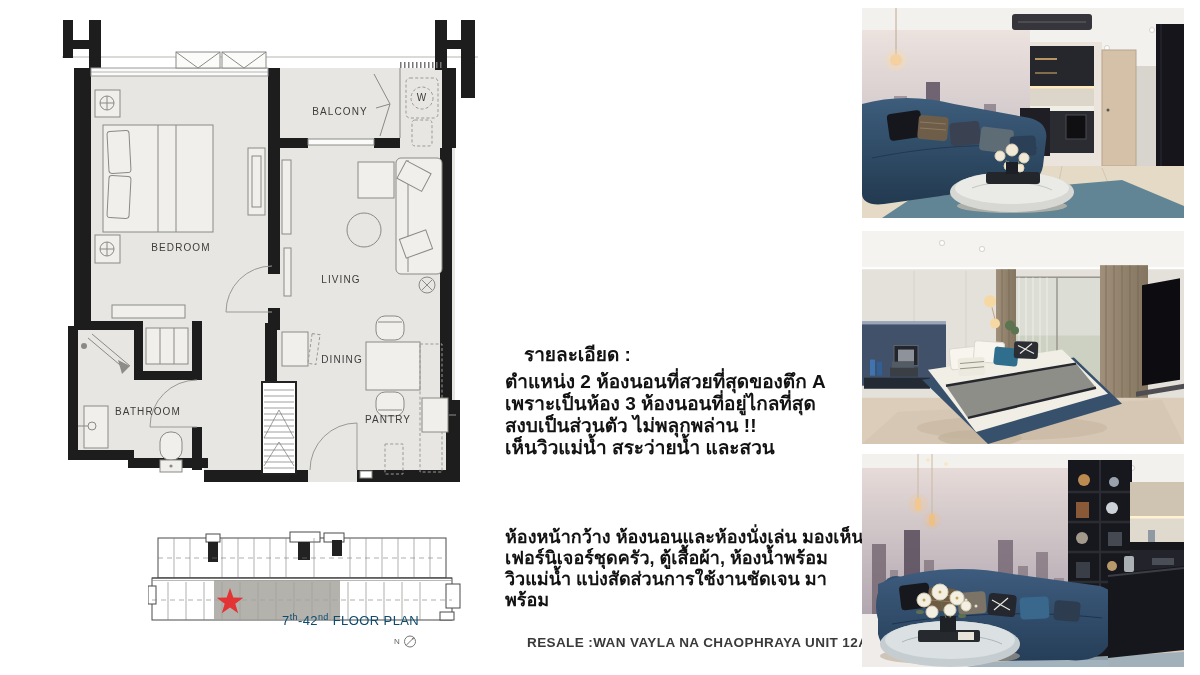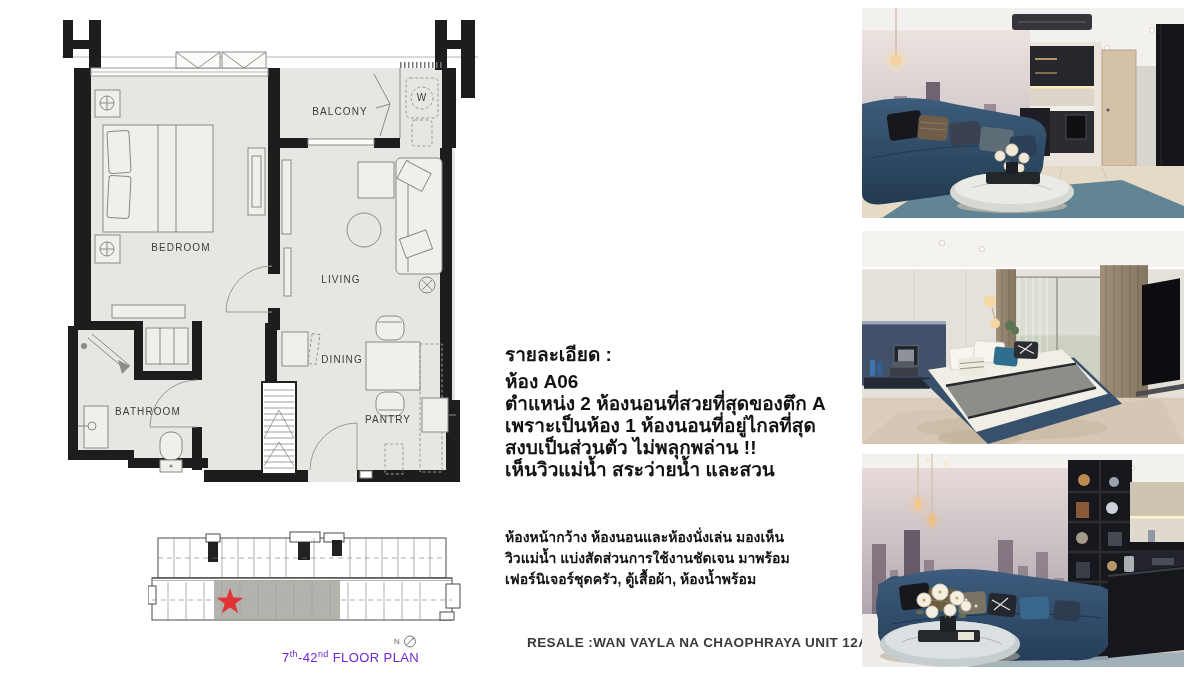--- a/index.html
+++ b/index.html
@@ -6,31 +6,31 @@
   html,body { background:#ffffff; }
   body { font-family:"Liberation Sans","DejaVu Sans",sans-serif; }
   #canvas {
     position:relative; width:1200px; height:675px; background:#ffffff;
     overflow:hidden;
   }
   
   .unit-plan { position:absolute; left:58px; top:8px; width:424px; height:512px; }
   .bldg-plan { position:absolute; left:148px; top:530px; width:315px; height:100px; }
   .plan-caption {
-    position:absolute; left:282px; top:649px; font-size:13px; color:#6d28d9;
+    position:absolute; left:282px; top:612px; font-size:13px; color:#0c4a6e;
     letter-spacing:.4px; white-space:nowrap;
   }
   .plan-caption sup { font-size:9px; }
   .north-badge { position:absolute; left:394px; top:634px; display:flex; align-items:center; gap:1px; }
   .north-badge .n { font-size:8px; color:#666; }
   
   .details { position:absolute; left:505px; width:365px; color:#121212; }
-  .details-heading { top:339px; font-size:19px; font-weight:700; }
+  .details-heading { top:339px; font-size:19px; font-weight:700;margin-left:19px; }
   .para1 { top:371px; font-size:19px; font-weight:700; line-height:22px; }
-  .para2 { top:527px; font-size:14px; font-weight:700; line-height:21px; }
+  .para2 { top:527px; font-size:18px; font-weight:700; line-height:21px; }
   .resale-footer {
     position:absolute; left:527px; top:635px; font-size:13.5px; font-weight:600;
     color:#3a3a3a; letter-spacing:.4px; white-space:nowrap;
   }
   
   .photo { position:absolute; left:862px; width:322px; overflow:hidden; background:#d8d4ce; }
   .photo svg { display:block; width:100%; height:100%; }
   #photo-1 { top:8px;   height:210px; }
   #photo-2 { top:231px; height:213px; }
   #photo-3 { top:454px; height:213px; }
@@ -284,31 +284,30 @@
     <svg width="16" height="15" viewBox="0 0 16 15">
       <circle cx="9" cy="7.5" r="5.5" fill="none" stroke="#777" stroke-width="1"></circle>
       <line x1="5" y1="11.5" x2="13" y2="3.5" stroke="#777" stroke-width="1"></line>
       <polygon points="13,3.5 10.8,4.6 12,6" fill="#777"></polygon>
     </svg>
   </div>
 
   <div class="details details-heading" style="position: absolute; top: 339px;">รายละเอียด :</div>
 
   <div class="details para1" style="position: absolute; top: 371px;">
-    <div>ห้อง A06</div>
     <div>ตำแหน่ง 2 ห้องนอนที่สวยที่สุดของตึก A</div>
-    <div>เพราะเป็นห้อง 1 ห้องนอนที่อยู่ไกลที่สุด</div>
+    <div>เพราะเป็นห้อง 3 ห้องนอนที่อยู่ไกลที่สุด</div>
     <div>สงบเป็นส่วนตัว ไม่พลุกพล่าน !!</div>
     <div>เห็นวิวแม่น้ำ สระว่ายน้ำ และสวน</div>
   </div>
 
   <div class="details para2" style="position: absolute; top: 527px;">
     <div>ห้องหน้ากว้าง ห้องนอนและห้องนั่งเล่น มองเห็น</div>
+    <div>เฟอร์นิเจอร์ชุดครัว, ตู้เสื้อผ้า, ห้องน้ำพร้อม</div>
     <div>วิวแม่น้ำ แบ่งสัดส่วนการใช้งานชัดเจน มาพร้อม</div>
-    <div>เฟอร์นิเจอร์ชุดครัว, ตู้เสื้อผ้า, ห้องน้ำพร้อม</div>
   </div>
 
   <div class="resale-footer">RESALE :WAN VAYLA NA CHAOPHRAYA UNIT 12A06</div>
 
   <div class="photo" id="photo-1">
     <svg viewBox="0 0 322 210" preserveAspectRatio="none">
       <defs>
         <linearGradient id="p1wall" x1="0" y1="0" x2="0" y2="1">
             <stop offset="0" stop-color="#ece2de"></stop>
             <stop offset="1" stop-color="#c6bdc2"></stop>

